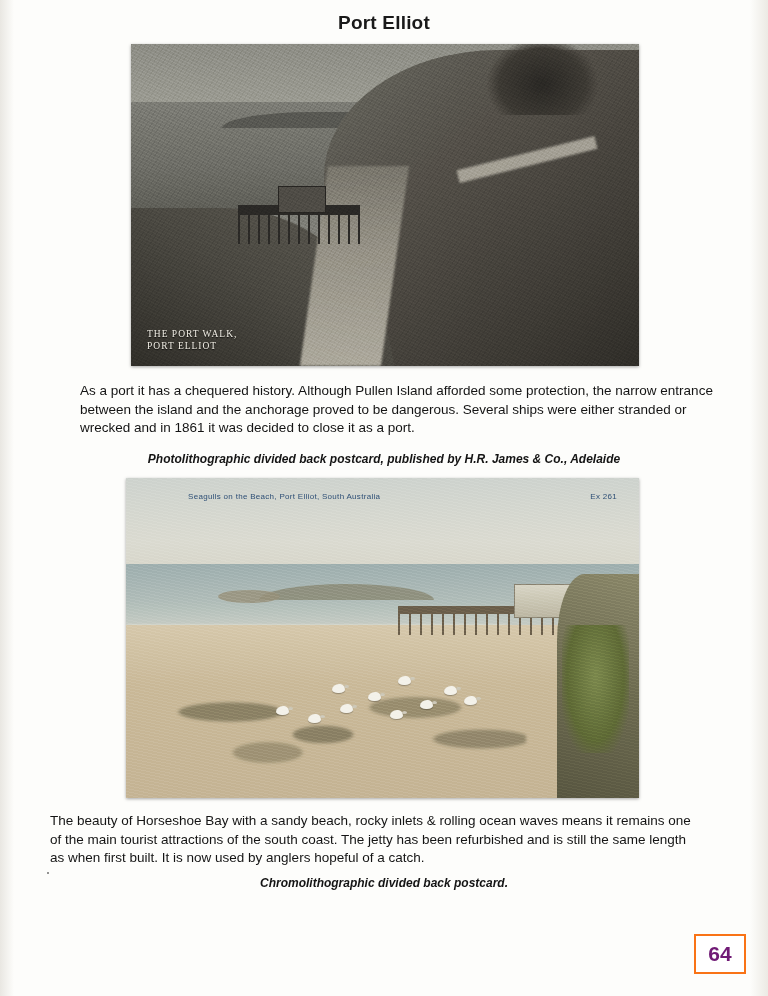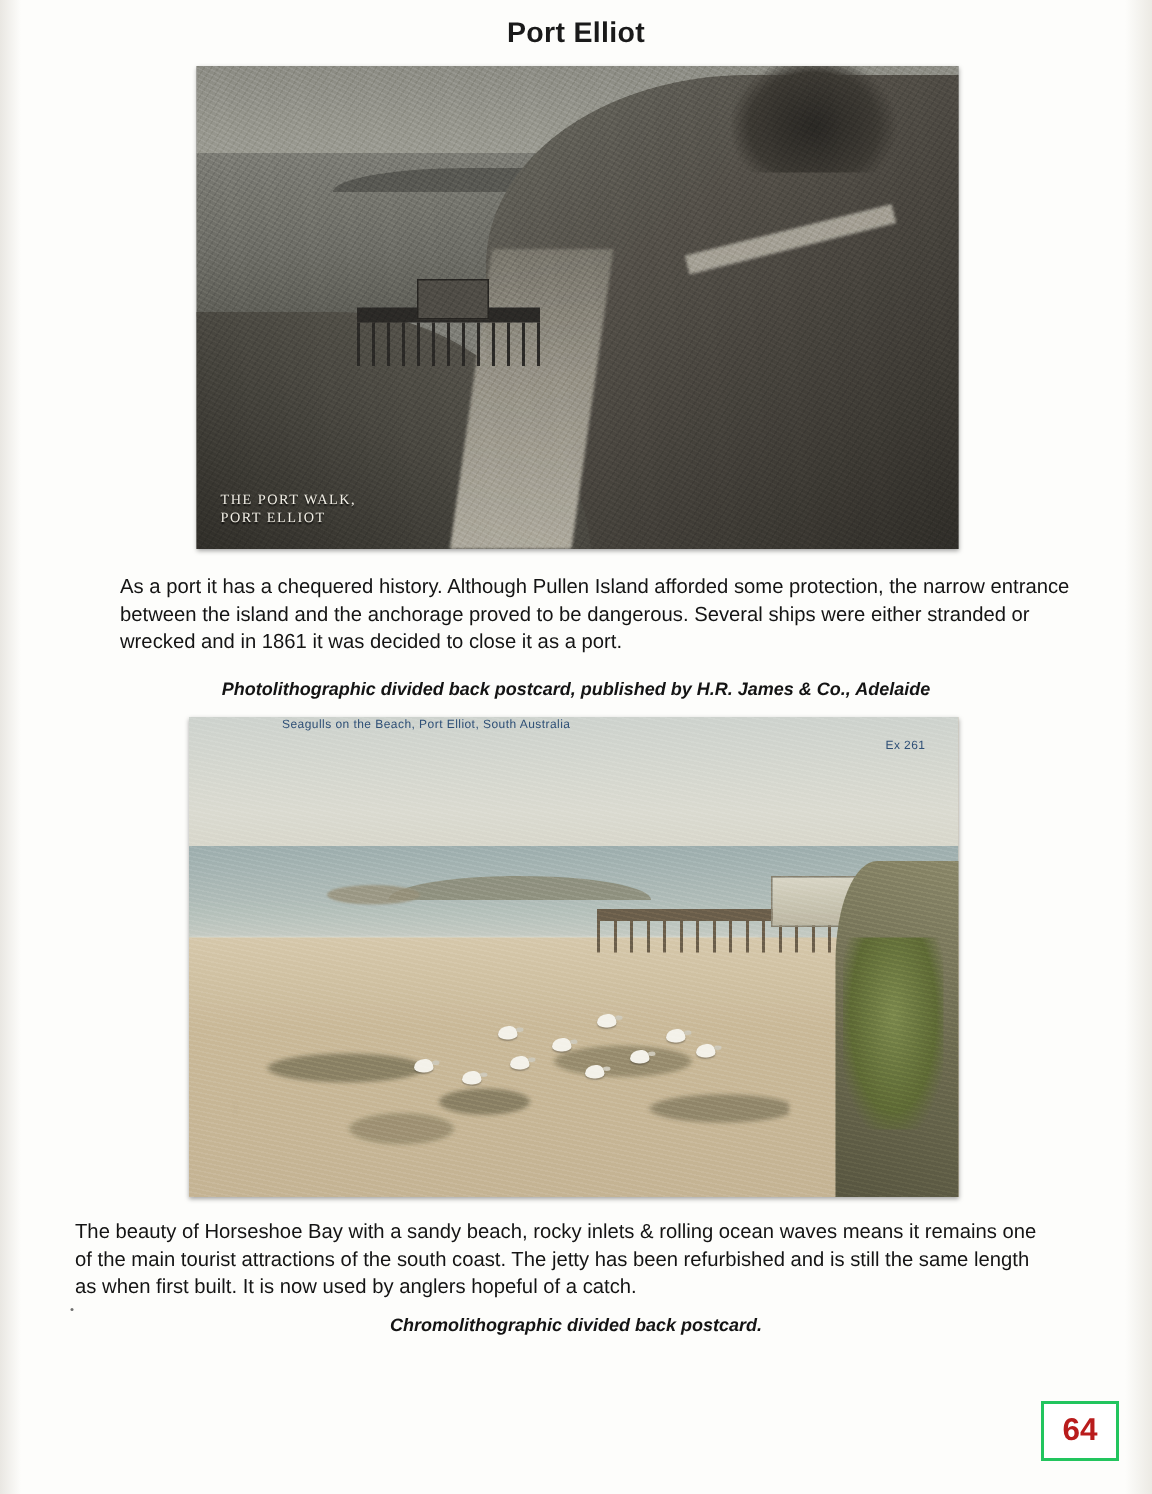--- a/index.html
+++ b/index.html
@@ -228,21 +228,21 @@
   .card2 .gull::after {
     content: "";
     position: absolute;
     right: -4px; top: 1px;
     width: 5px; height: 3px;
     background: #cfcabb;
     border-radius: 50%;
   }
   .card2 .top-caption {
     position: absolute;
-    left: 62px; top: 0;
+    left: 62px; top: 14px;
     color: #2e4f76;
     font-family: "Liberation Sans", sans-serif;
     font-size: 8px;
     letter-spacing: 0.3px;
   }
   .card2 .code {
     position: absolute;
     right: 22px; top: 14px;
     color: #2e4f76;
     font-size: 8px;
@@ -285,28 +285,28 @@
     background: #6f6f6f;
     border-radius: 50%;
   }
 
   .page-number {
     position: absolute;
     right: 22px;
     bottom: 22px;
     width: 48px;
     height: 36px;
-    border: 2px solid #22c55e;
+    border: 2px solid #f97316;
     background: #ffffff;
     display: flex;
     align-items: center;
     justify-content: center;
     font-size: 21px;
     font-weight: bold;
-    color: #b91c1c;
+    color: #701a75;
   }
 </style>
 </head>
 <body>
 
 <div class="page">
 
   <div class="page-title">Port Elliot</div>
 
   <div class="card1">

